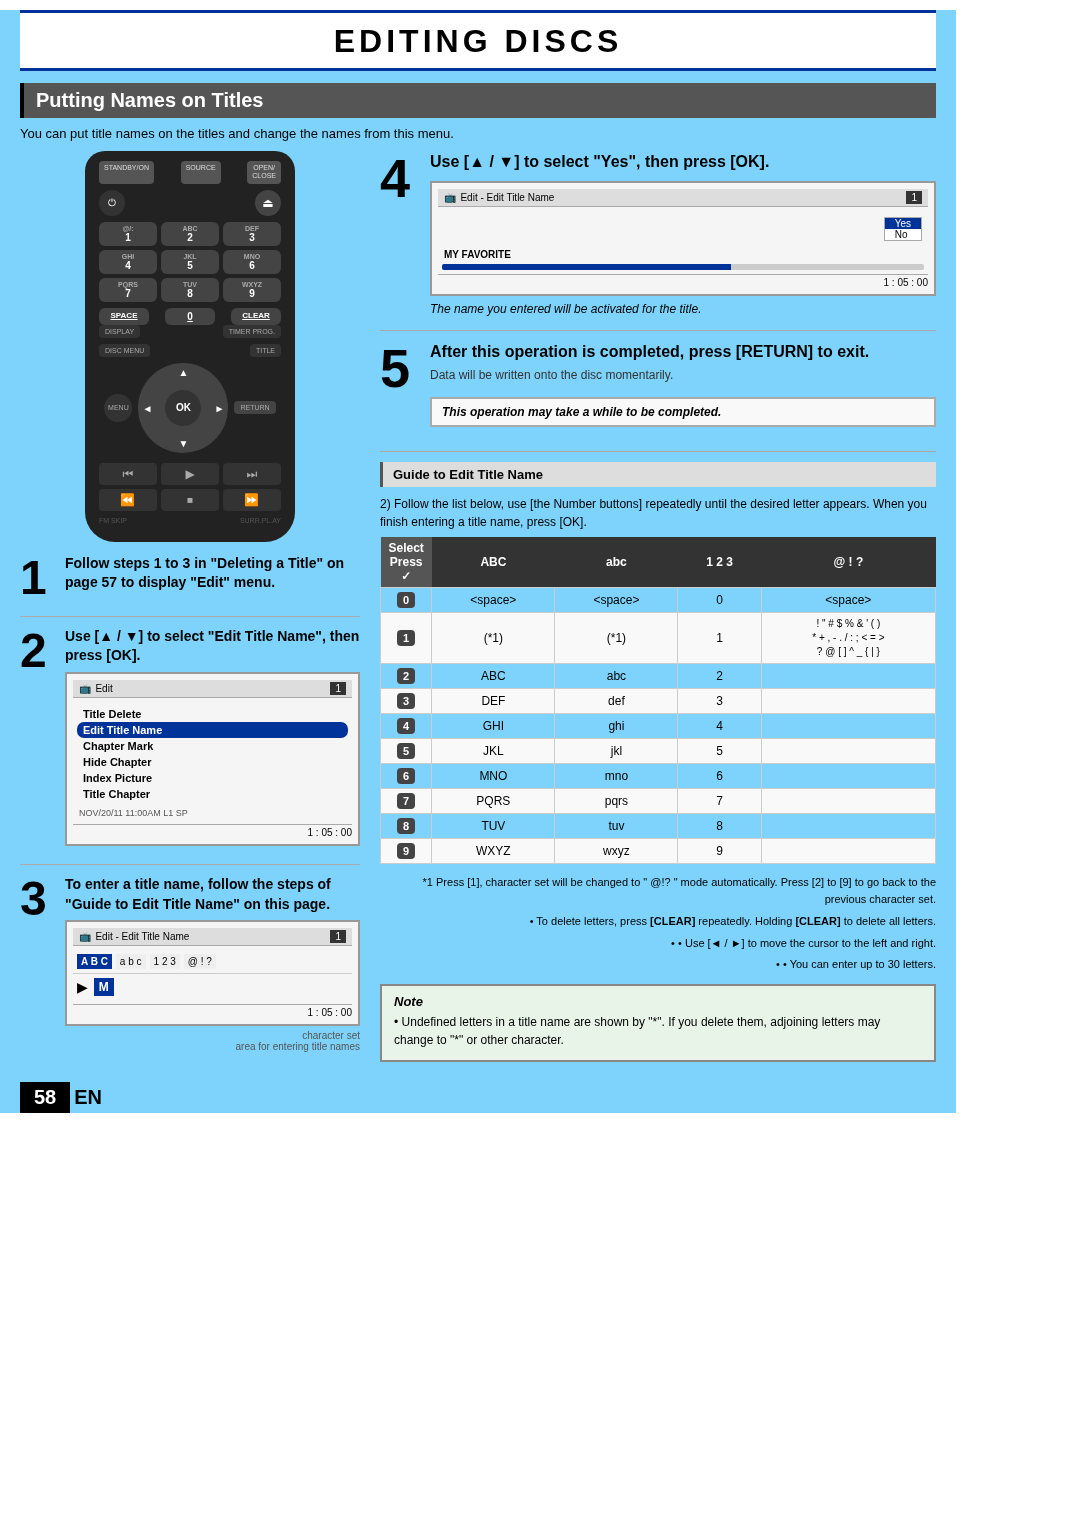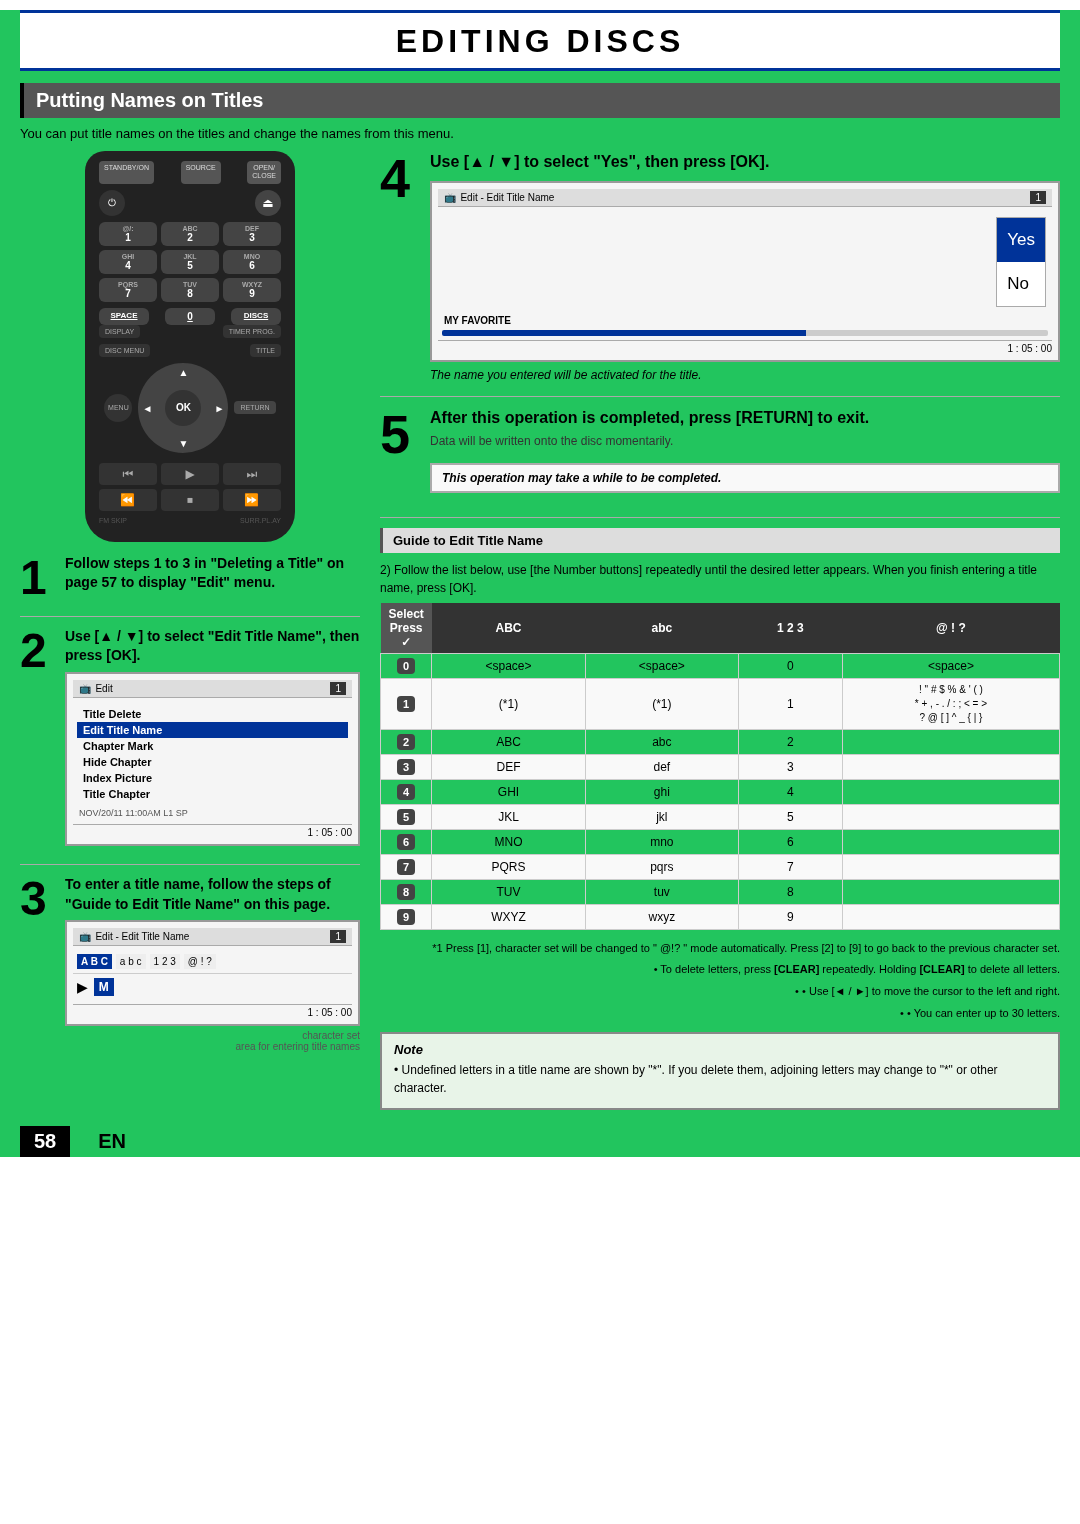--- a/index.html
+++ b/index.html
@@ -5,23 +5,23 @@
     * { box-sizing: border-box; margin: 0; padding: 0; }
     body {
       font-family: Arial, Helvetica, sans-serif;
       background: #fff;
       width: 1080px;
       min-height: 1524px;
       font-size: 13px;
       color: #000;
     }
     .page-wrapper {
-      width: 1080px;
+      width: 956px;
       padding: 0;
-      background: #22c55e;
+      background: #7dd3fc;
     }
 
     
     .page-title-bar {
       background: #fff;
       border-top: 3px solid #003399;
       border-bottom: 3px solid #003399;
       text-align: center;
       padding: 10px 0 8px;
       margin: 10px 20px 0;
@@ -287,20 +287,21 @@
       gap: 4px;
     }
     .screen-row {
       padding: 2px 6px;
       font-size: 11px;
       font-weight: bold;
     }
     .screen-row.selected {
       background: #003399;
       color: #fff;
+      border-radius: 7px;
     }
     .screen-row.normal {
       color: #000;
     }
     .screen-timestamp {
       text-align: right;
       font-size: 10px;
       border-top: 1px solid #aaa;
       padding-top: 2px;
       margin-top: 4px;
@@ -396,21 +397,21 @@
       margin-bottom: 4px;
       font-size: 13px;
     }
     .note-section p { margin-bottom: 3px; line-height: 1.5; }
 
     
     .page-number-row {
       display: flex;
       align-items: center;
       margin: 16px 20px 0;
-      gap: 28px;
+      gap: 4px;
     }
     .page-number-box {
       background: #000;
       color: #fff;
       font-size: 20px;
       font-weight: bold;
       padding: 4px 14px;
     }
     .en-label {
       font-size: 20px;
@@ -424,22 +425,22 @@
     }
 
     .screen-content-rows {
       padding: 4px;
     }
     .yes-no-list {
       border: 1px solid #aaa;
       background: #fff;
     }
     .yes-no-item {
-      padding: 12px 10px;
-      font-size: 17px;
+      padding: 0 10px;
+      font-size: 10px;
     }
     .yes-no-item.selected {
       background: #003399;
       color: #fff;
     }
 
     .step-large {
       display: flex;
       gap: 10px;
       margin-bottom: 14px;
@@ -494,21 +495,21 @@
             <div class="num-btn"><span class="label-small">JKL</span>5</div>
             <div class="num-btn"><span class="label-small">MNO</span>6</div>
             <div class="num-btn"><span class="label-small">PQRS</span>7</div>
             <div class="num-btn"><span class="label-small">TUV</span>8</div>
             <div class="num-btn"><span class="label-small">WXYZ</span>9</div>
           </div>
 
           <div class="special-row">
             <div class="special-btn">SPACE</div>
             <div class="num-btn">0</div>
-            <div class="special-btn">DISCS</div>
+            <div class="special-btn">CLEAR</div>
           </div>
 
           <div class="func-row">
             <div class="func-btn">DISPLAY</div>
             <div class="func-btn">TIMER PROG.</div>
           </div>
 
           <div class="func-row">
             <div class="func-btn">DISC MENU</div>
             <div class="func-btn">TITLE</div>

